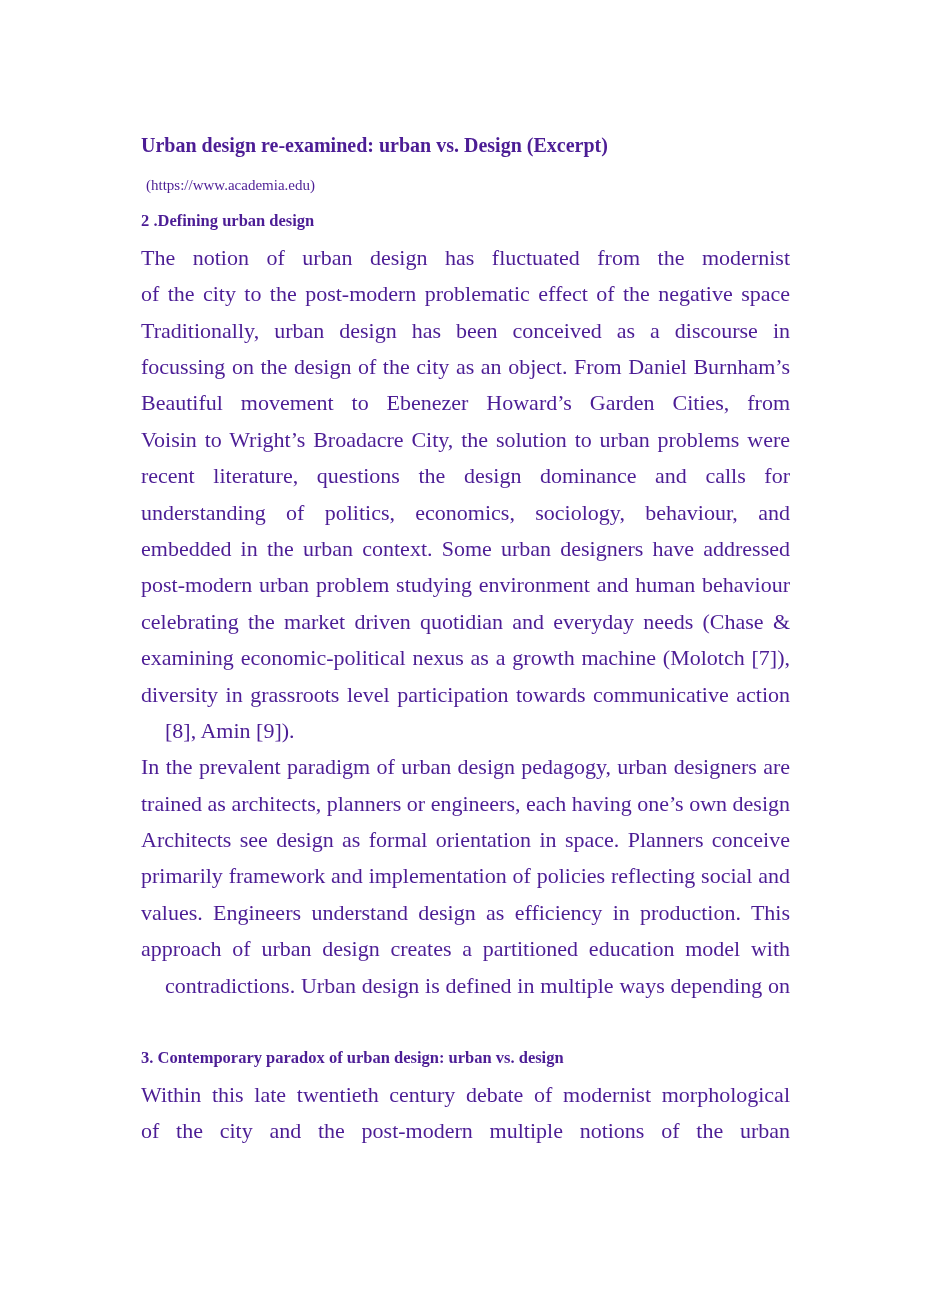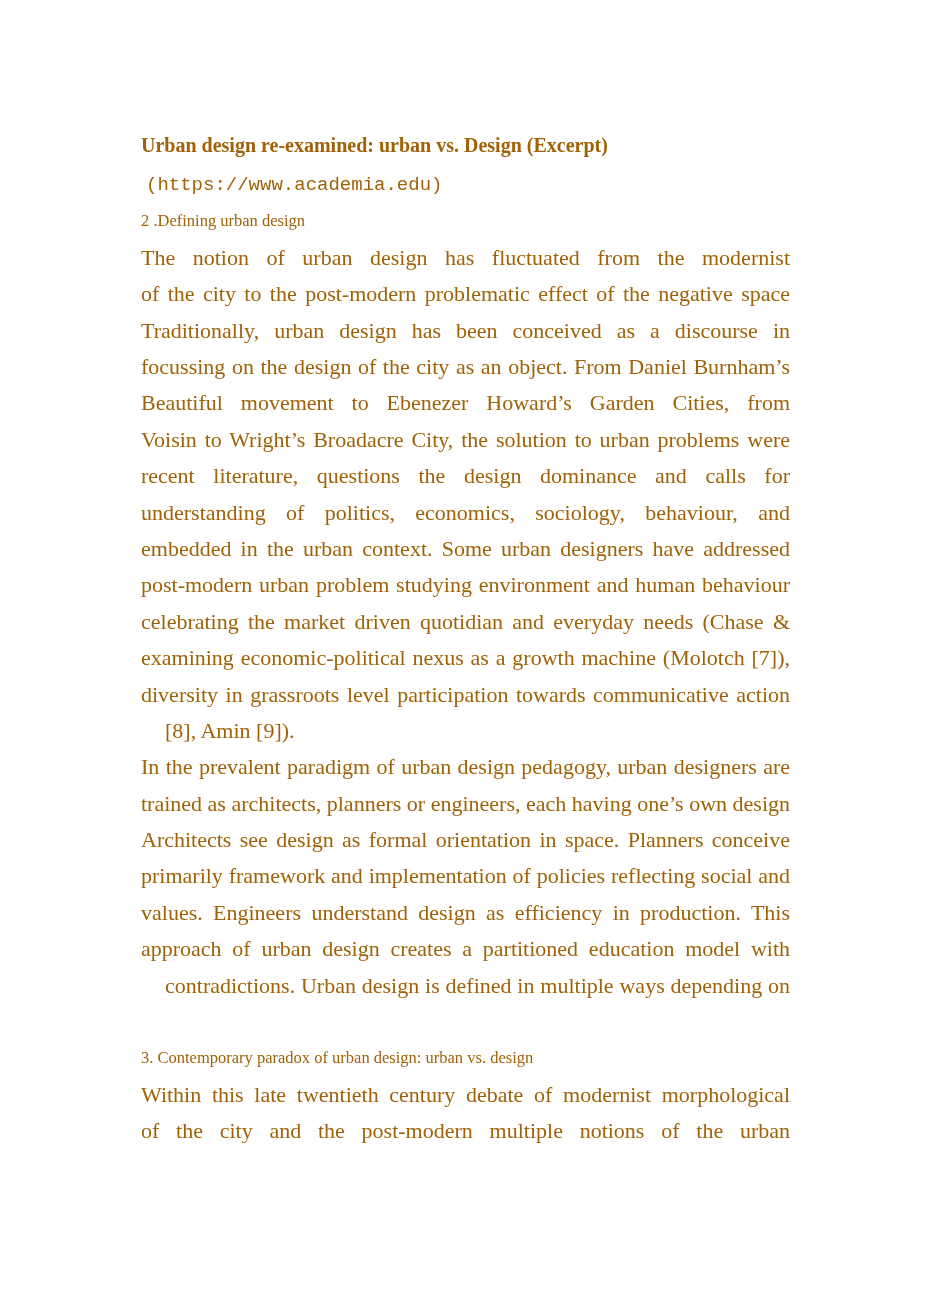--- a/index.html
+++ b/index.html
@@ -5,46 +5,45 @@
   html, body {
     margin: 0;
     padding: 0;
     background: #ffffff;
   }
   .page {
     position: relative;
     width: 926px;
     height: 1309px;
     background: #ffffff;
-    color: #a16207;
+    color: #4c1d95;
     font-family: "Liberation Serif", "DejaVu Serif", serif;
     overflow: hidden;
   }
   .content {
     padding: 123px 136px 0 141px; 
   }
   .doc-title {
     margin: 0;
     font-size: 20px;
     font-weight: bold;
     line-height: 44px;
     white-space: nowrap;
   }
   .source-line {
     margin: 0;
-    font-size: 19px;
+    font-size: 15px;
     line-height: 36.4px;
     padding-left: 5px;
     white-space: nowrap;
-    font-family: Liberation Mono, monospace;
   }
   .heading-line {
     margin: 0;
     font-size: 16.5px;
-    font-weight: normal;
+    font-weight: bold;
     line-height: 36.4px;
     white-space: nowrap;
   }
   .para {
     margin: 0;
   }
   .para .line {
     font-size: 22px;
     line-height: 36.4px;
     height: 36.4px;

